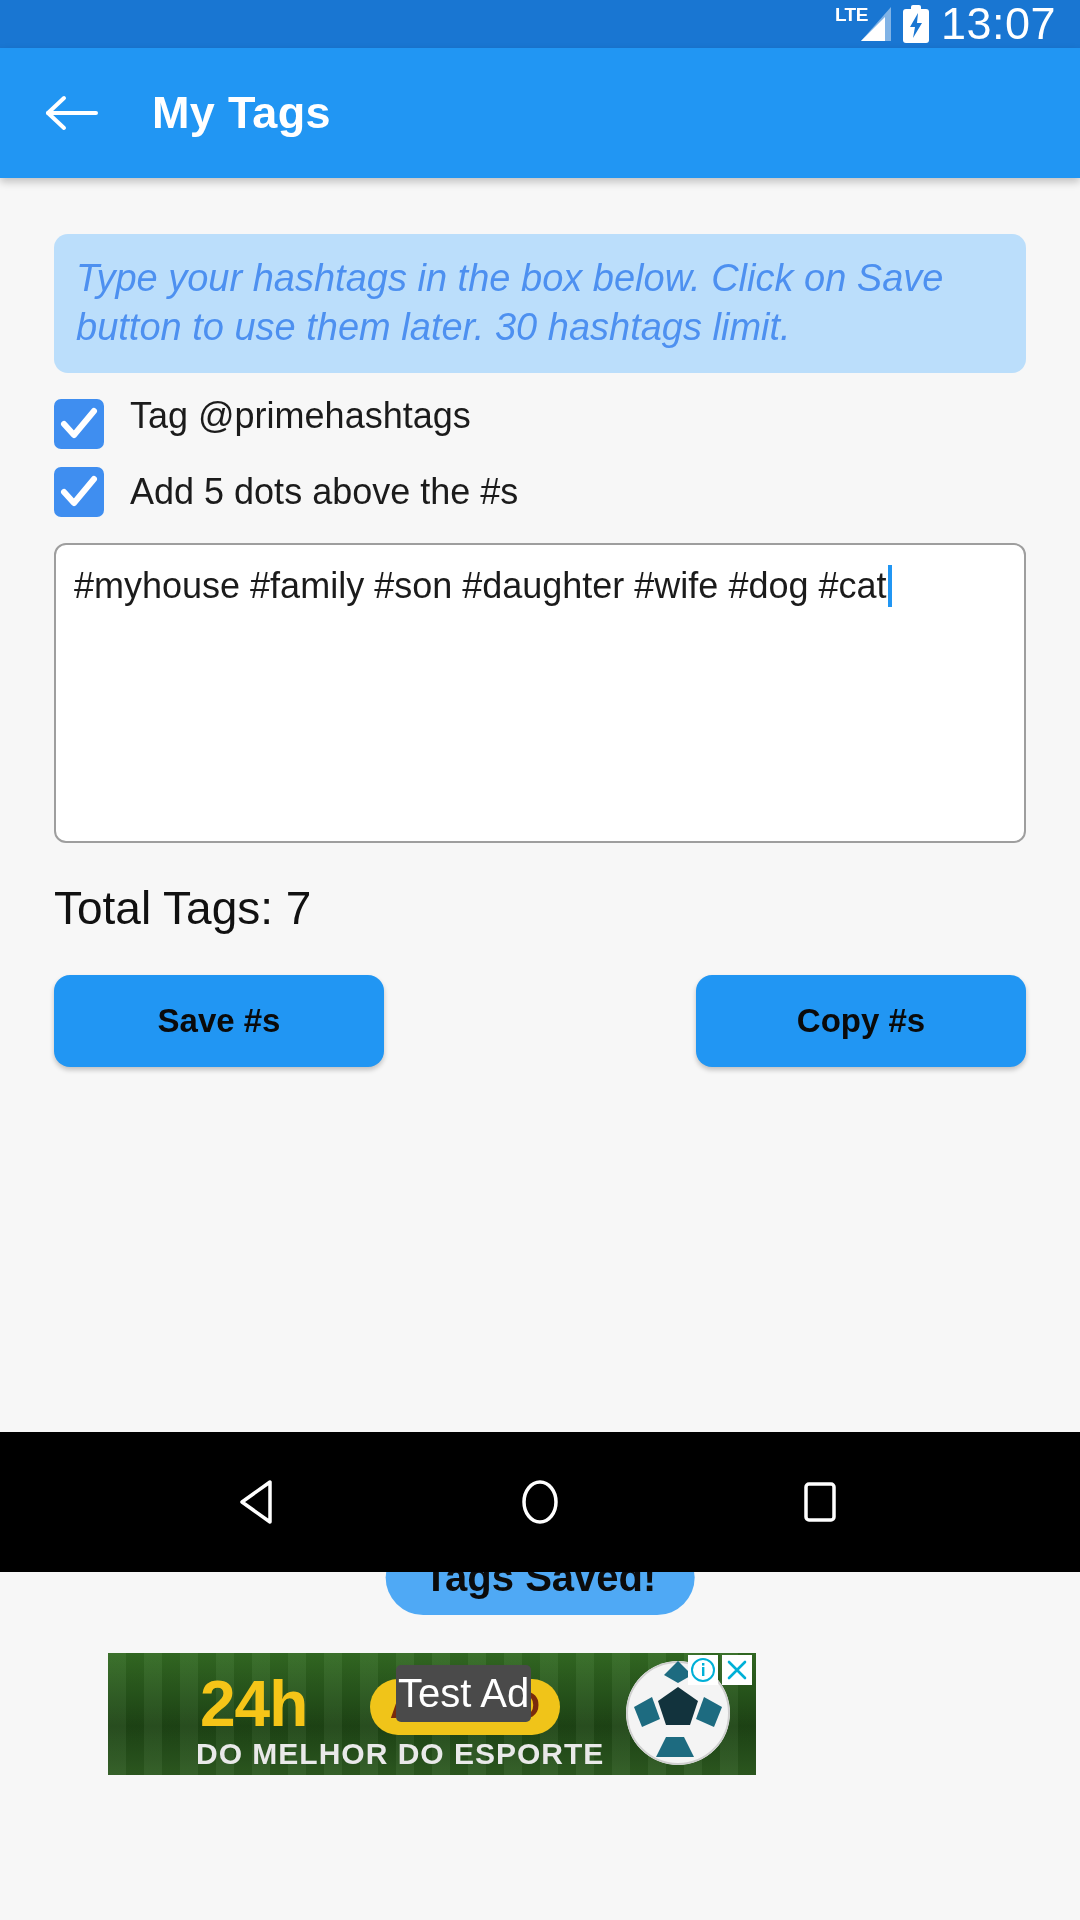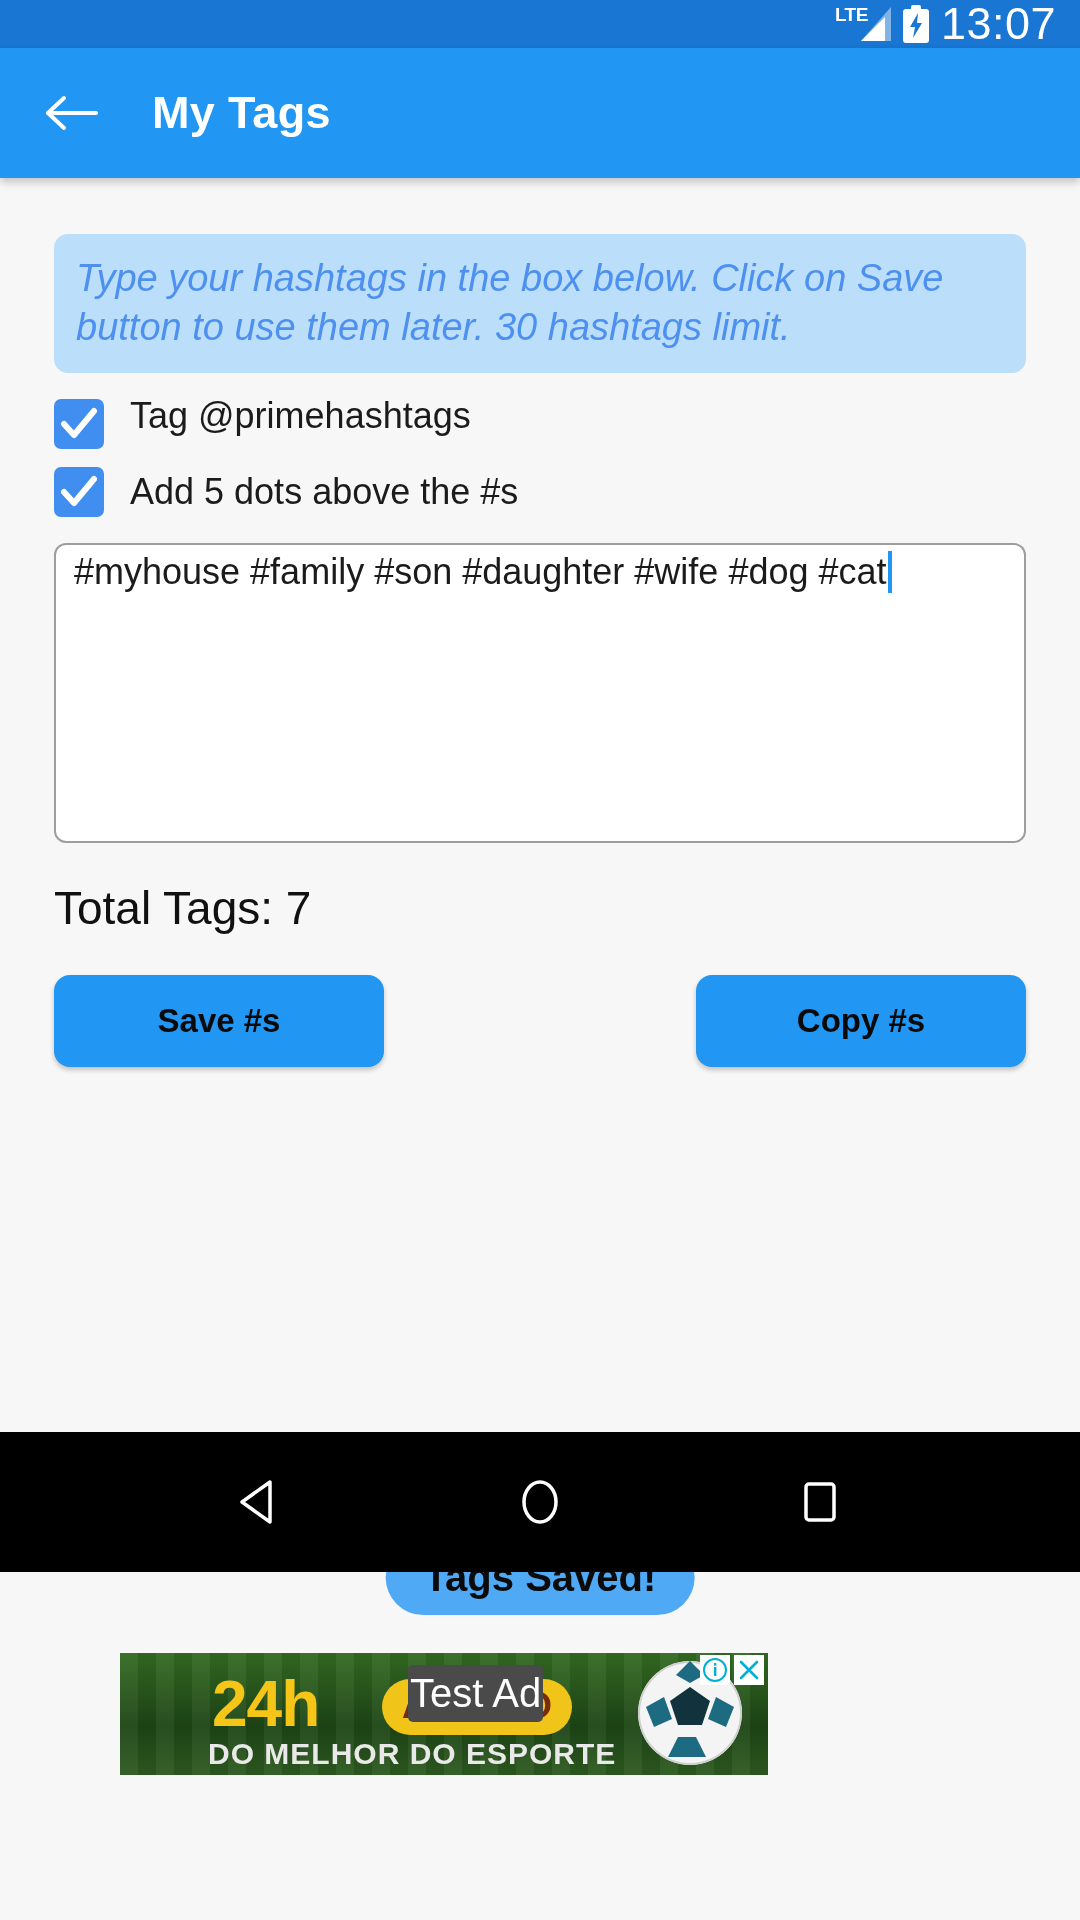--- a/index.html
+++ b/index.html
@@ -65,21 +65,21 @@
   .cbox {
     width:50px; height:50px; flex:none; background:#3f8ef0;
     border-radius:7px; position:relative; margin-top:4px;
   }
   .cbox svg { position:absolute; left:6px; top:7px; }
   .cb-label { font-size:36px; color:#1b1b1b; line-height:1.18; }
 
   .textarea-box {
     margin-top:26px; height:300px; background:#ffffff;
     border:2px solid #9e9e9e; border-radius:12px;
-    padding:6px 18px 0 18px; position:relative;text-align:center;
+    padding:20px 18px 0 18px; position:relative;text-align:center;
   }
   .ta-text {
     font-size:36px; color:#1b1b1b; white-space:nowrap;
     display:flex; align-items:center;
   }
   .caret {
     display:inline-block; width:4px; height:42px;
     background:#2196f3; margin-left:1px;
   }
 
@@ -95,21 +95,21 @@
 
   
   .toast {
     position:absolute; left:50%; transform:translateX(-50%);
     top:1540px; background:#4fa9f5; border-radius:44px;
     padding:15px 38px; font-size:40px; font-weight:bold; color:#0b0b0b;
   }
 
   
   .ad {
-    position:absolute; left:120px; top:1653px;
+    position:absolute; left:108px; top:1653px;
     width:648px; height:122px; overflow:hidden;
     background:linear-gradient(180deg,#2f5e22 0%,#1f4417 55%,#2a5520 100%);
   }
   .ad-grass {
     position:absolute; inset:0;
     background:
       repeating-linear-gradient(90deg, rgba(255,255,255,0.045) 0 18px, rgba(0,0,0,0.05) 18px 36px),
       linear-gradient(180deg,#336b23 0%,#1e4515 60%,#2d5a20 100%);
   }
   .ad-24h {

